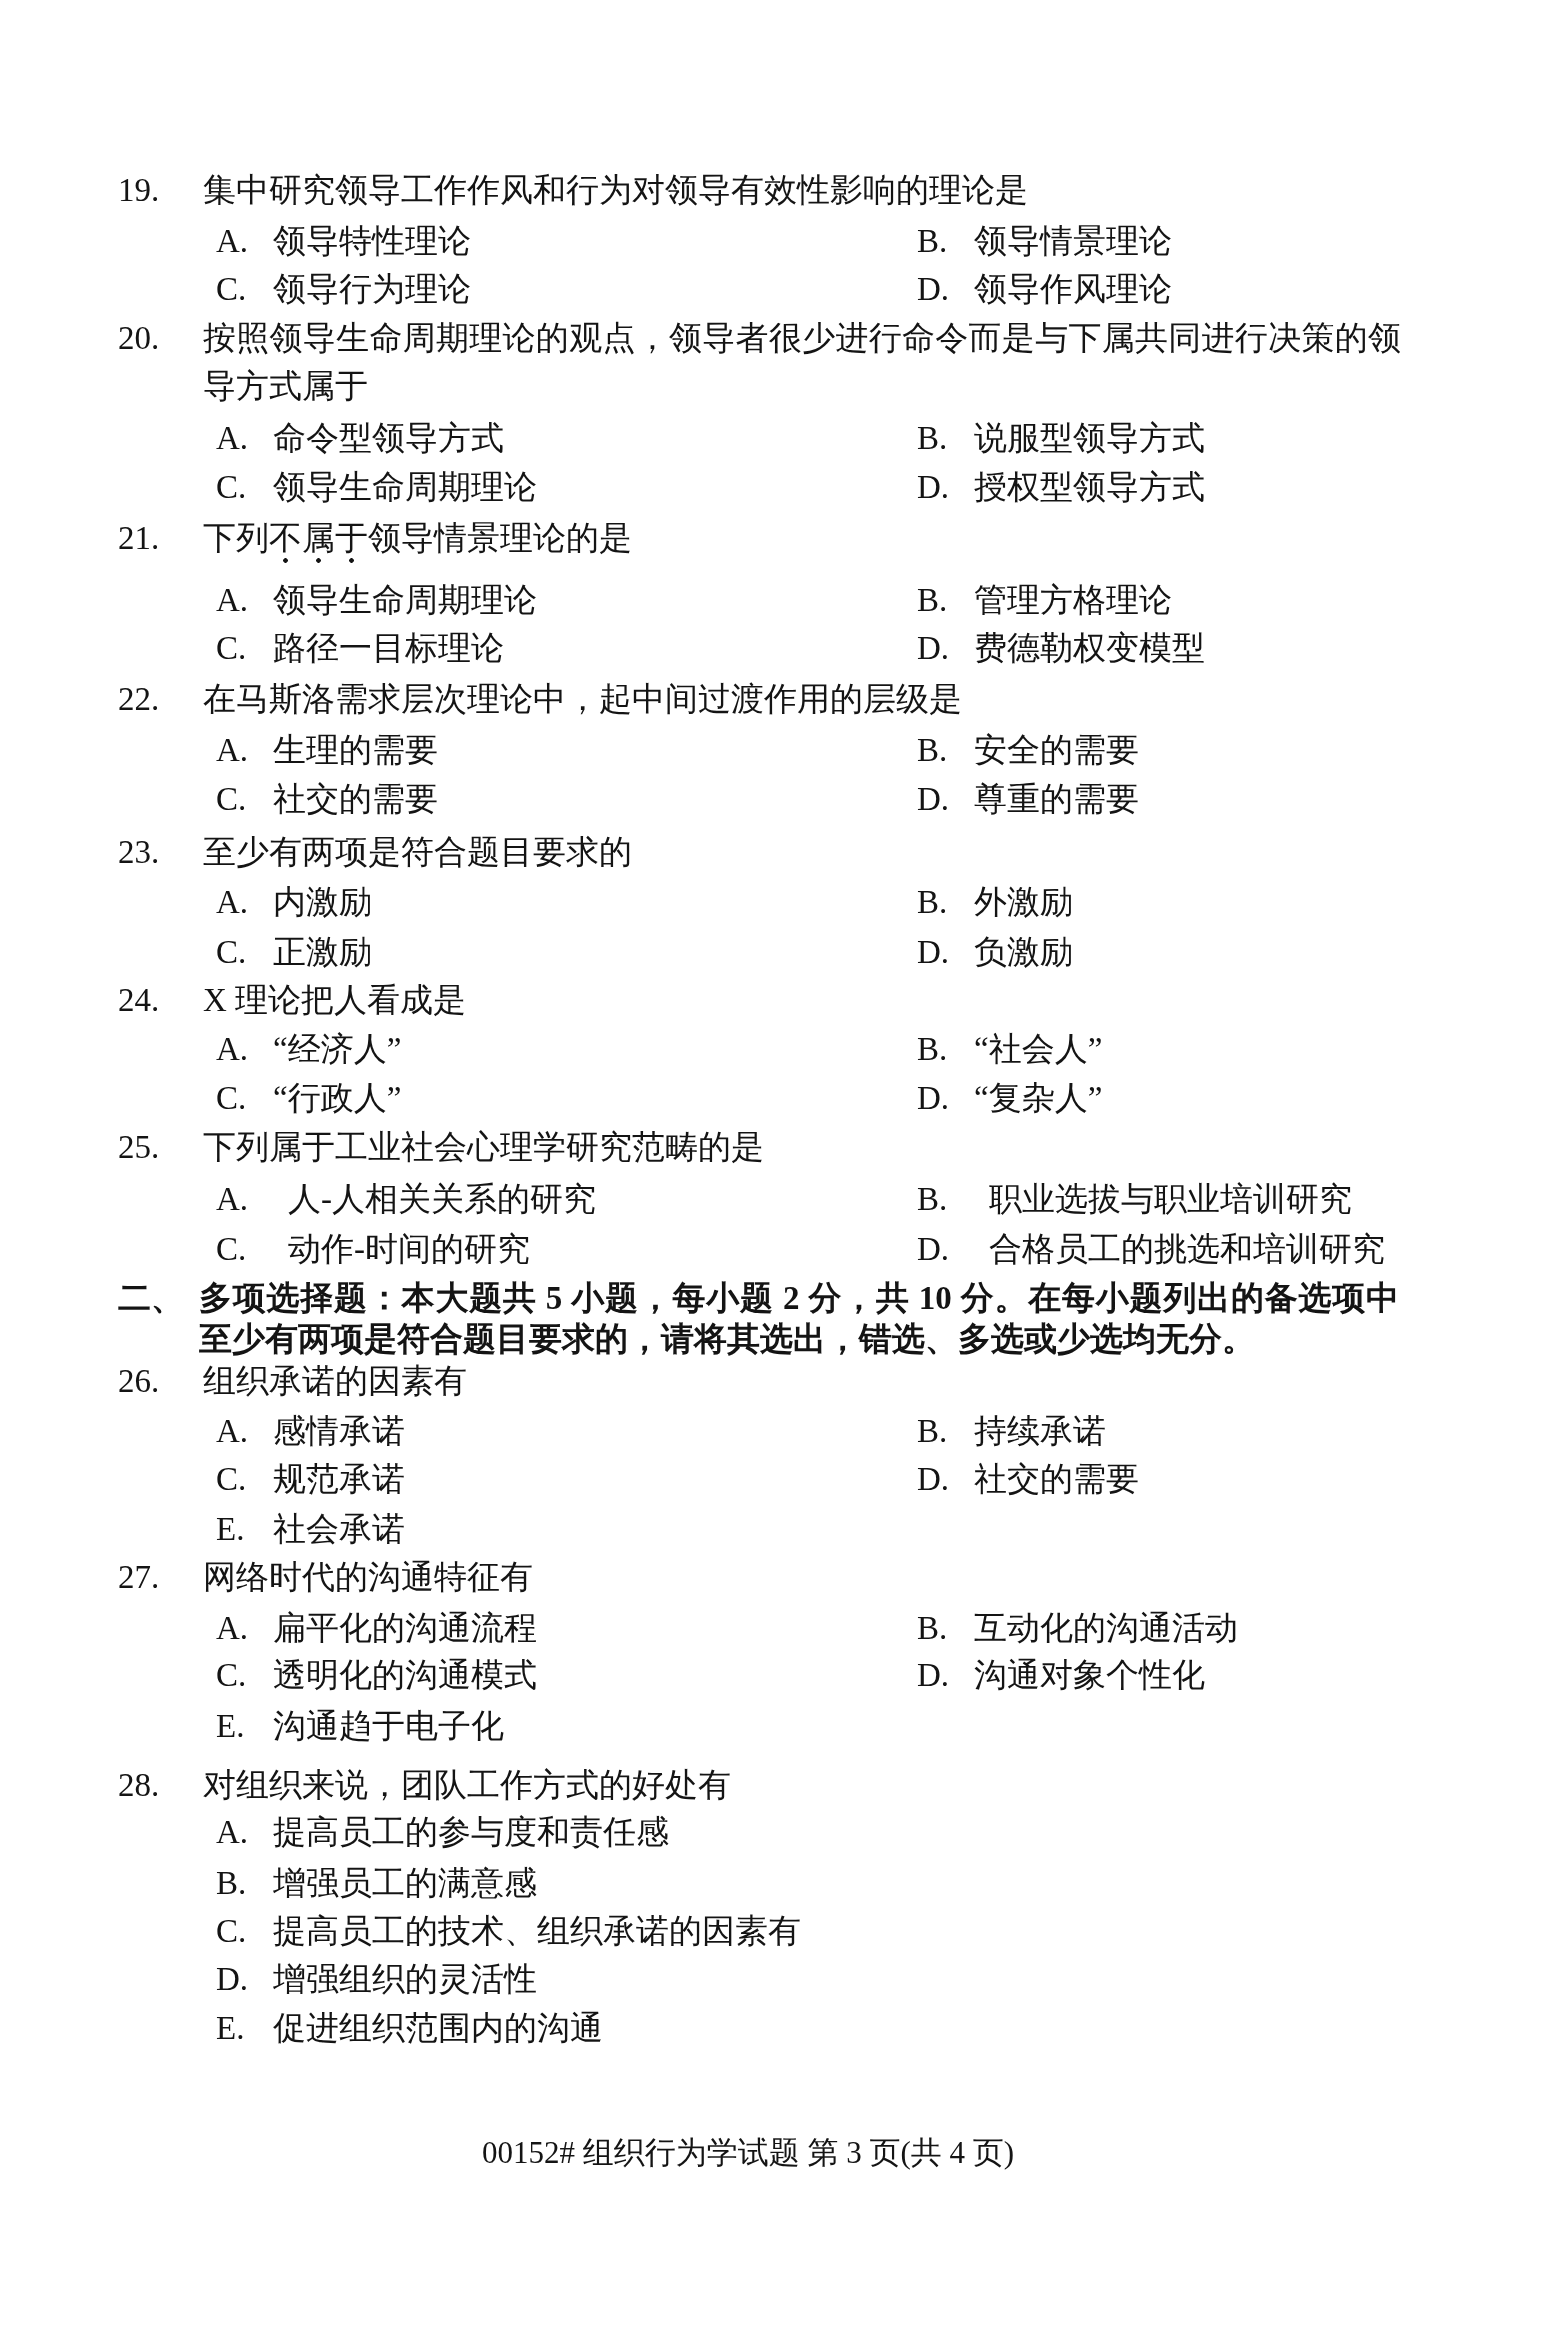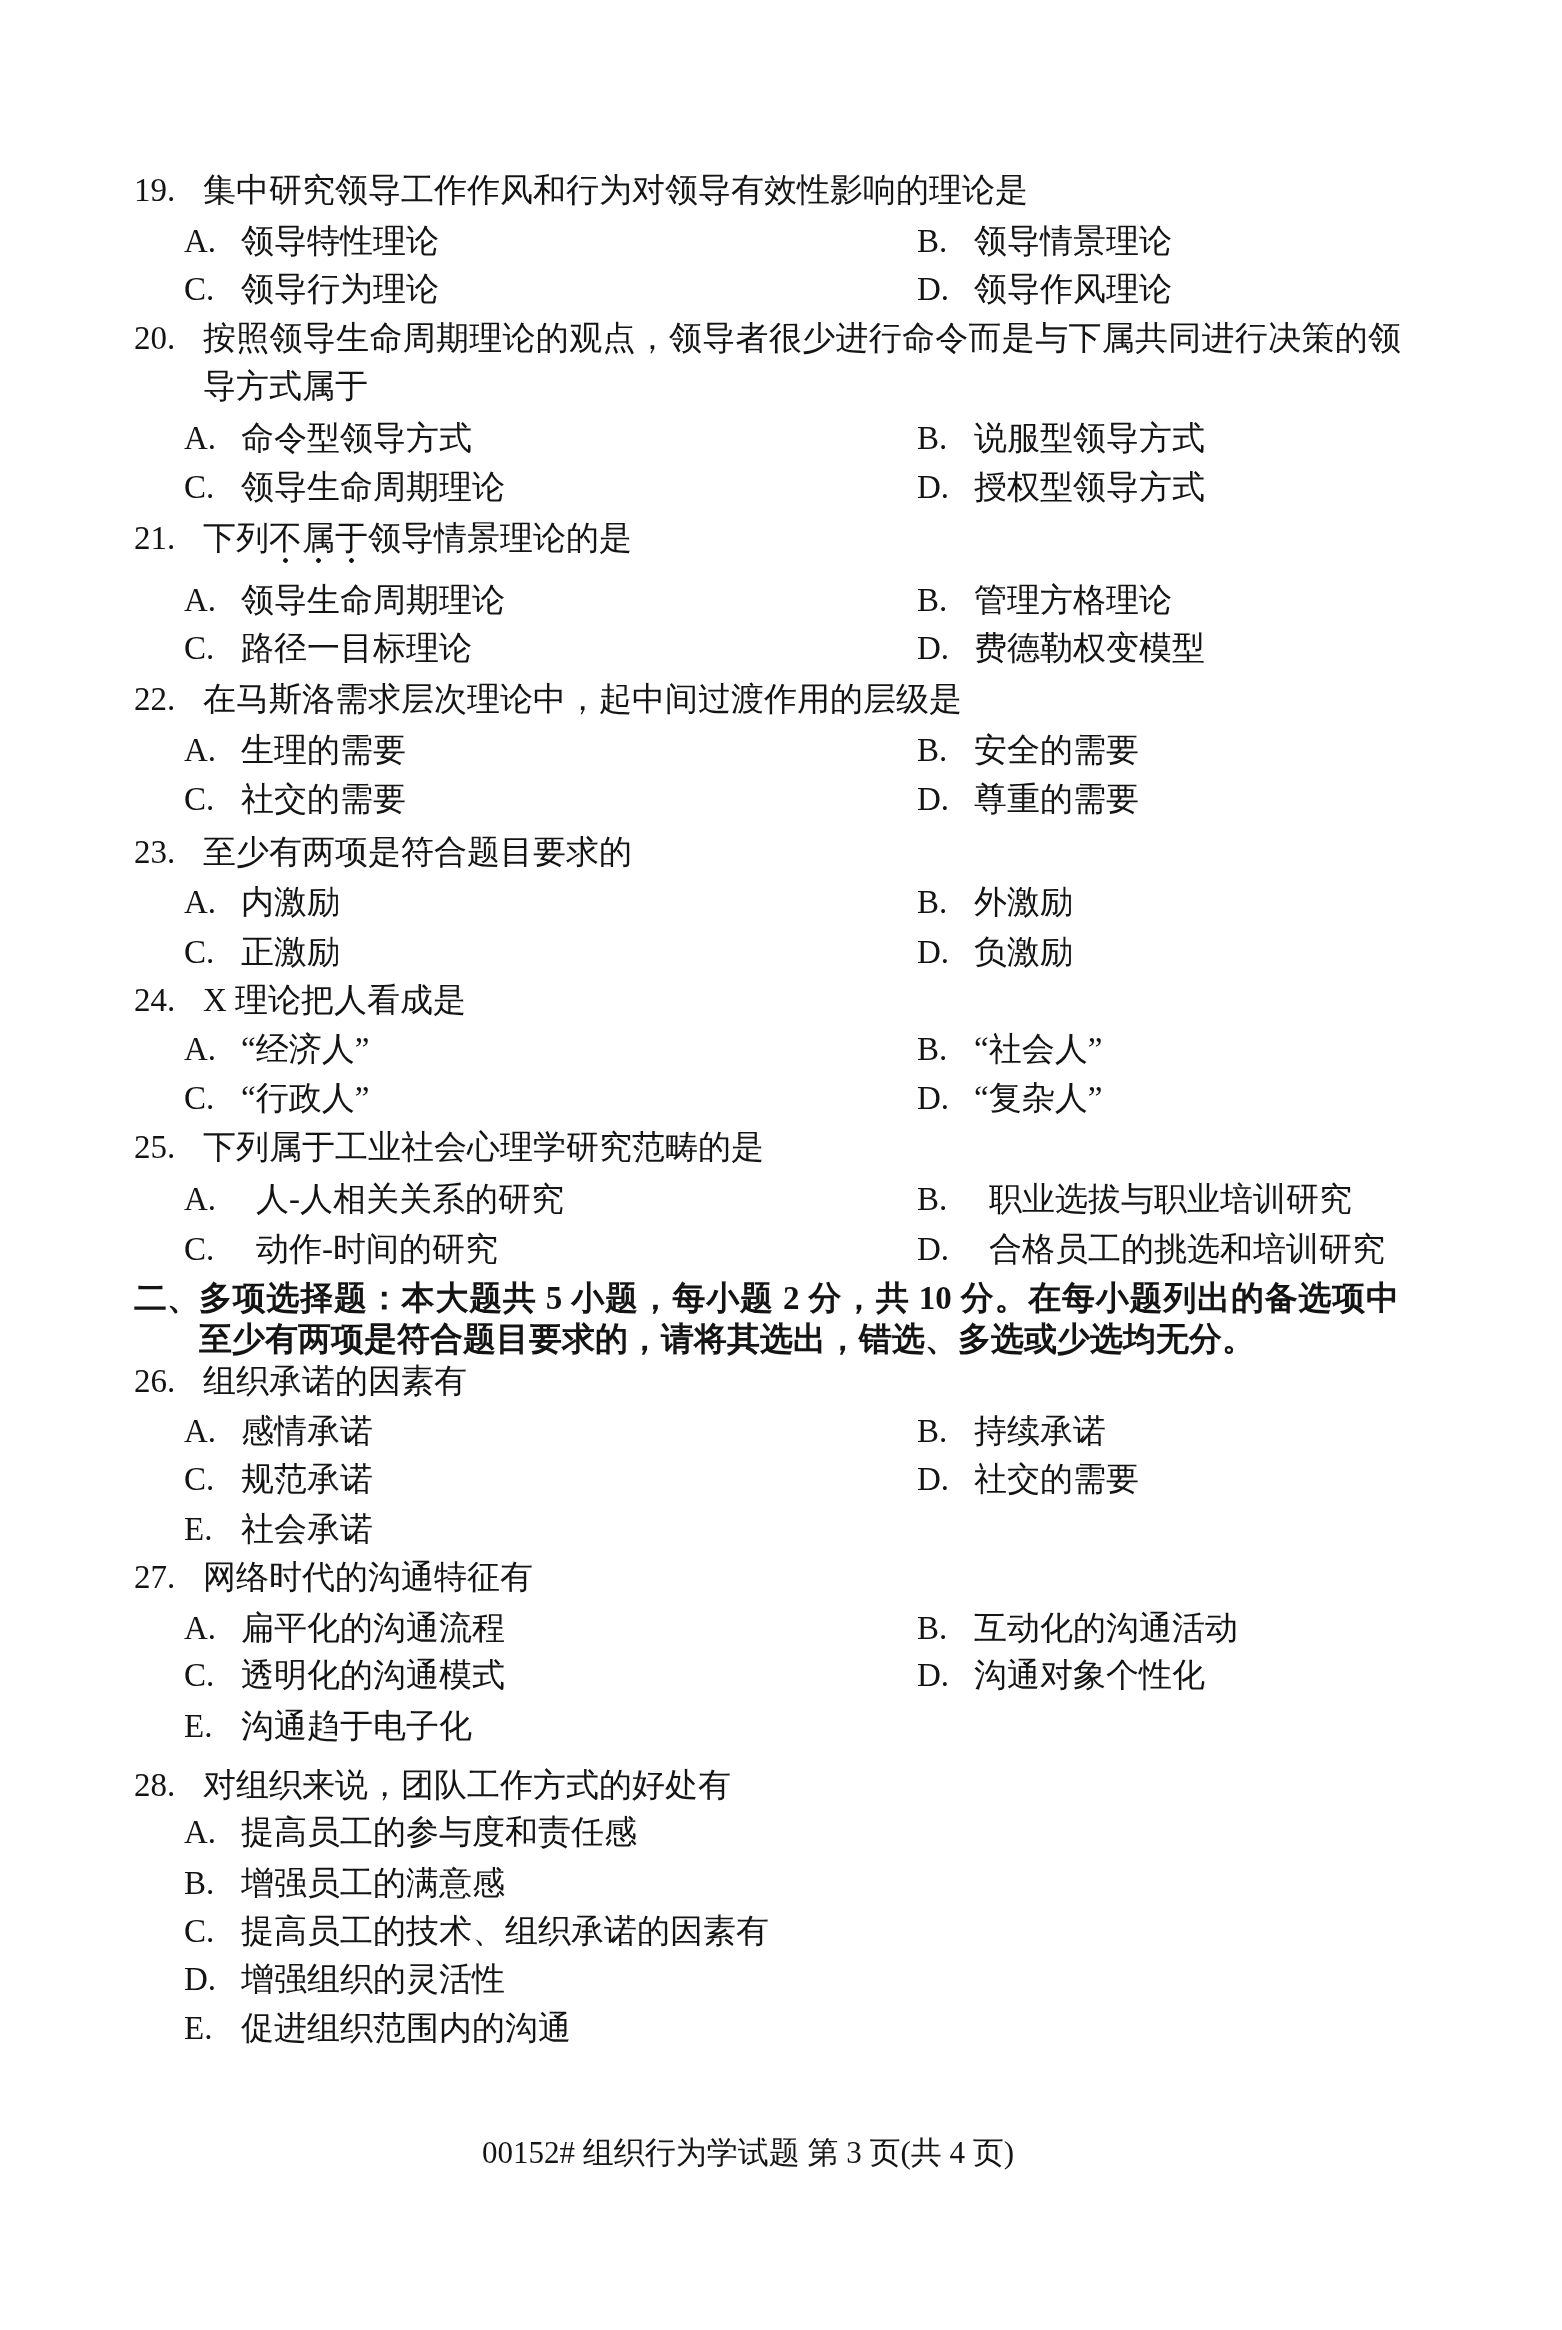--- a/index.html
+++ b/index.html
@@ -8,31 +8,31 @@
     width: 1563px;
     height: 2330px;
     background: #ffffff;
     overflow: hidden;
     color: #141414;
     font-family: "Liberation Serif", "DejaVu Serif", serif;
     font-size: 33px;
     line-height: 33px;
   }
   .ln { position: absolute; white-space: nowrap; line-height: 33px; }
-  .qnum { left: 134px; }
+  .qnum { left: 118px; }
   .stem { left: 203px; }
   .justify {
     white-space: normal;
     text-align: justify;
     text-align-last: justify;
     height: 33px;
     overflow: visible;
   }
   .opt { position: absolute; white-space: nowrap; line-height: 33px; }
-  .col-a { left: 184px; font-family: Liberation Serif, serif; }
+  .col-a { left: 216px; font-family: Liberation Serif, serif; }
   .col-b { left: 872px; margin-left: 45px; }
   .opt .lbl { display: inline-block; width: 57px; }
   .opt.wide .lbl { width: 72px; }
   .sec { font-weight: bold; }
   .emph {
     display: inline-block;
     line-height: 33px;
     padding-bottom: 9.4px;
     background-image: radial-gradient(circle, #141414 2px, rgba(0,0,0,0) 2.6px);
     background-size: 1em 7px;

